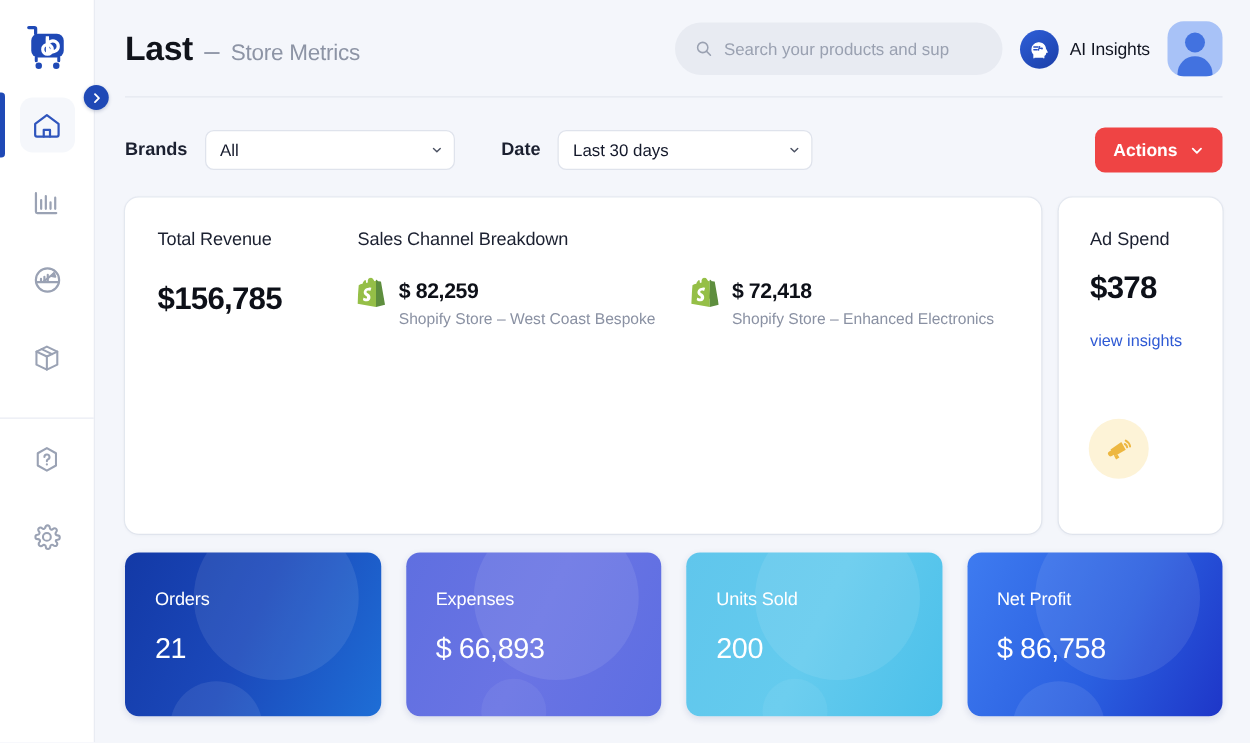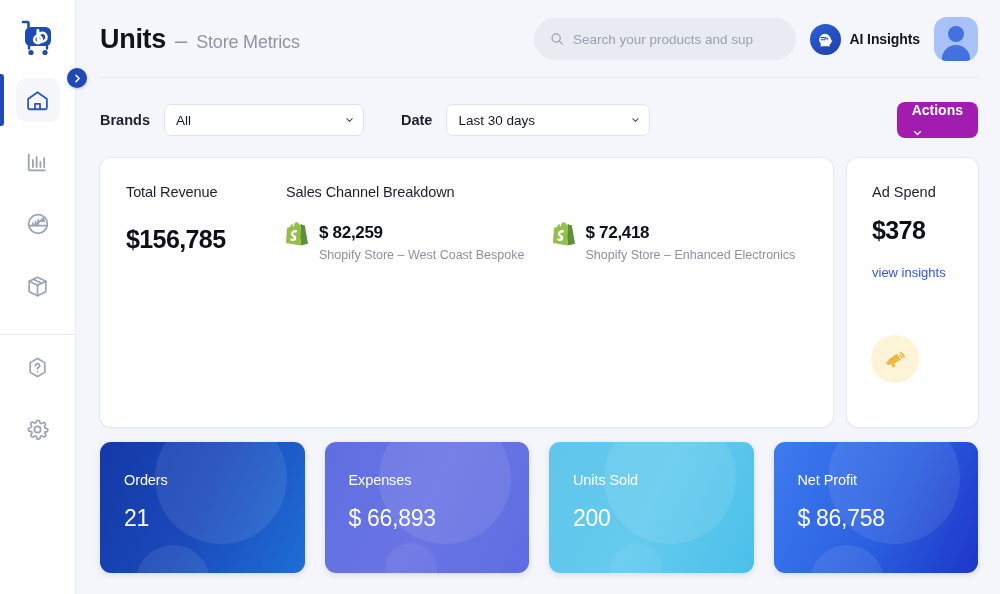--- a/index.html
+++ b/index.html
@@ -88,21 +88,21 @@
     font-size: 13.5px; color: #9aa1b1; width: 100%;
   }
   .search-box input::placeholder { color: #9aa1b1; }
 
   .ai-insights { display: flex; align-items: center; gap: 9px; cursor: pointer; }
   .ai-badge {
     width: 31px; height: 31px; border-radius: 50%;
     background: linear-gradient(145deg,#2f5fd8 0%,#1b3fa8 100%);
     display: flex; align-items: center; justify-content: center;
   }
-  .ai-label { font-size: 14px; font-weight: 700; color: #111521; letter-spacing: -0.1px; }
+  .ai-label { font-size: 14px; font-weight: 400; color: #111521; letter-spacing: -0.1px; }
 
   .avatar {
     width: 44px; height: 44px; border-radius: 13px;
     background: #a8c2f7; position: relative; overflow: hidden; cursor: pointer;
     flex: 0 0 44px;
   }
   .avatar .head {
     position: absolute; left: 50%; top: 9px; transform: translateX(-50%);
     width: 16px; height: 16px; border-radius: 50%; background: #4272e0;
   }
@@ -125,26 +125,25 @@
     font-size: 13.5px; color: #13182a; cursor: pointer;
   }
   .select.brands { width: 200px; margin-right: 23px; }
   .select.date { width: 204px; }
   .select .chev {
     position: absolute; right: 9px; top: 50%; transform: translateY(-50%);
     width: 9px; height: 9px;
   }
   .actions-btn {
     margin-left: auto;
-    height: 36px; border-radius: 8px; background: #a21caf;
+    height: 36px; border-radius: 8px; background: #ef4444;
     color: #fff; font-size: 14px; font-weight: 700;
-    display: flex; align-items: flex-start; gap: 10px;
+    display: flex; align-items: center; gap: 10px;
     padding: 0 15px; cursor: pointer; border: 0;
     font-family: "Liberation Sans", sans-serif;
-    flex-direction: column;
   }
 
   
   .cards-row {
     display: flex; gap: 14px;
     padding: 20px 22px 0 24px;
     align-items: stretch;
   }
   .card {
     background: #fff; border-radius: 11px;
@@ -285,21 +284,21 @@
   <div class="expand-btn">
     <svg width="9" height="9" viewBox="0 0 12 12" fill="none" stroke="#ffffff" stroke-width="2" stroke-linecap="round" stroke-linejoin="round">
       <path d="M4 1.8 L8.2 6 L4 10.2"></path>
     </svg>
   </div>
 
   <main class="main">
 
     <header class="topbar">
       <div class="page-title">
-        <span class="home">Units</span>
+        <span class="home">Last</span>
         <span class="sep">–</span>
         <span class="sub">Store Metrics</span>
       </div>
 
       <div class="top-right">
 
         <div class="search-box">
           <svg width="16" height="16" viewBox="0 0 20 20" fill="none" stroke="#9aa1b1" stroke-width="1.7" stroke-linecap="round">
             <circle cx="8.6" cy="8.6" r="5.7"></circle>
             <path d="M12.9 12.9 L17.2 17.2"></path>

